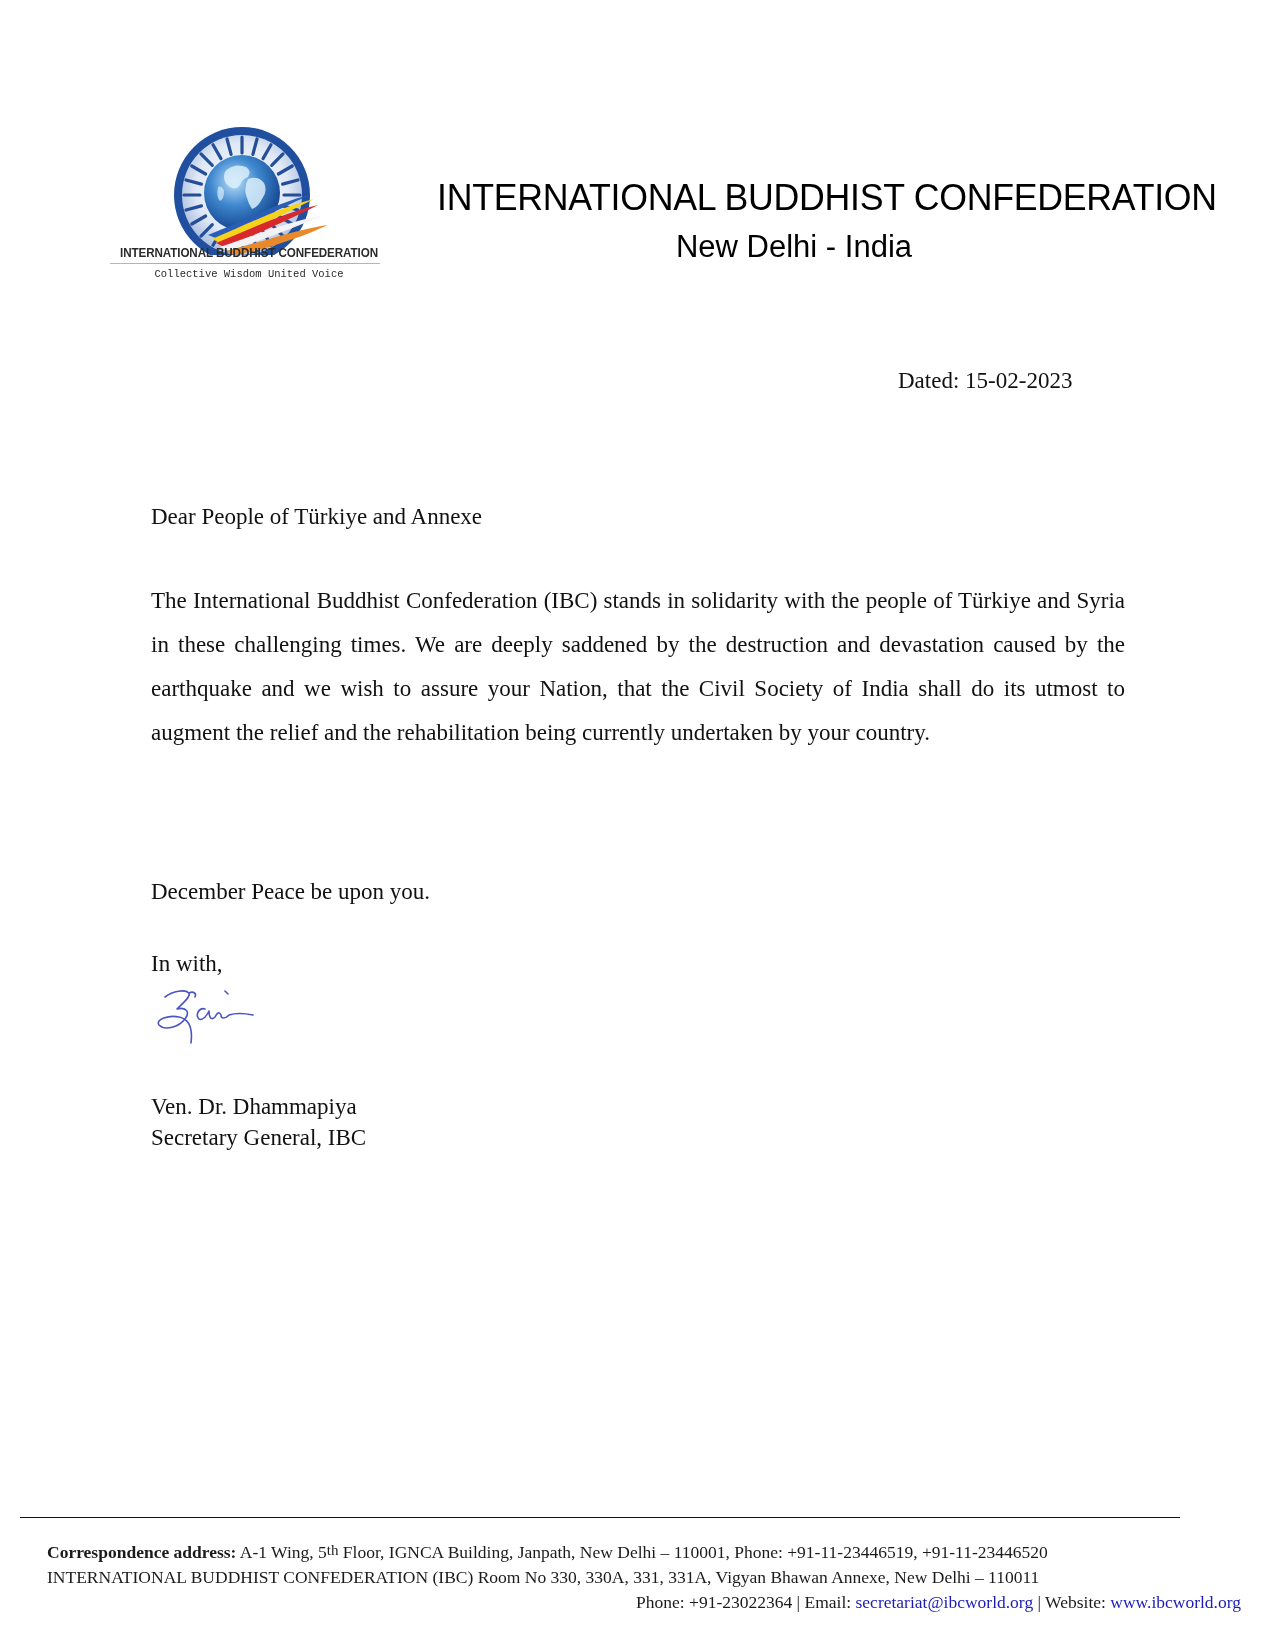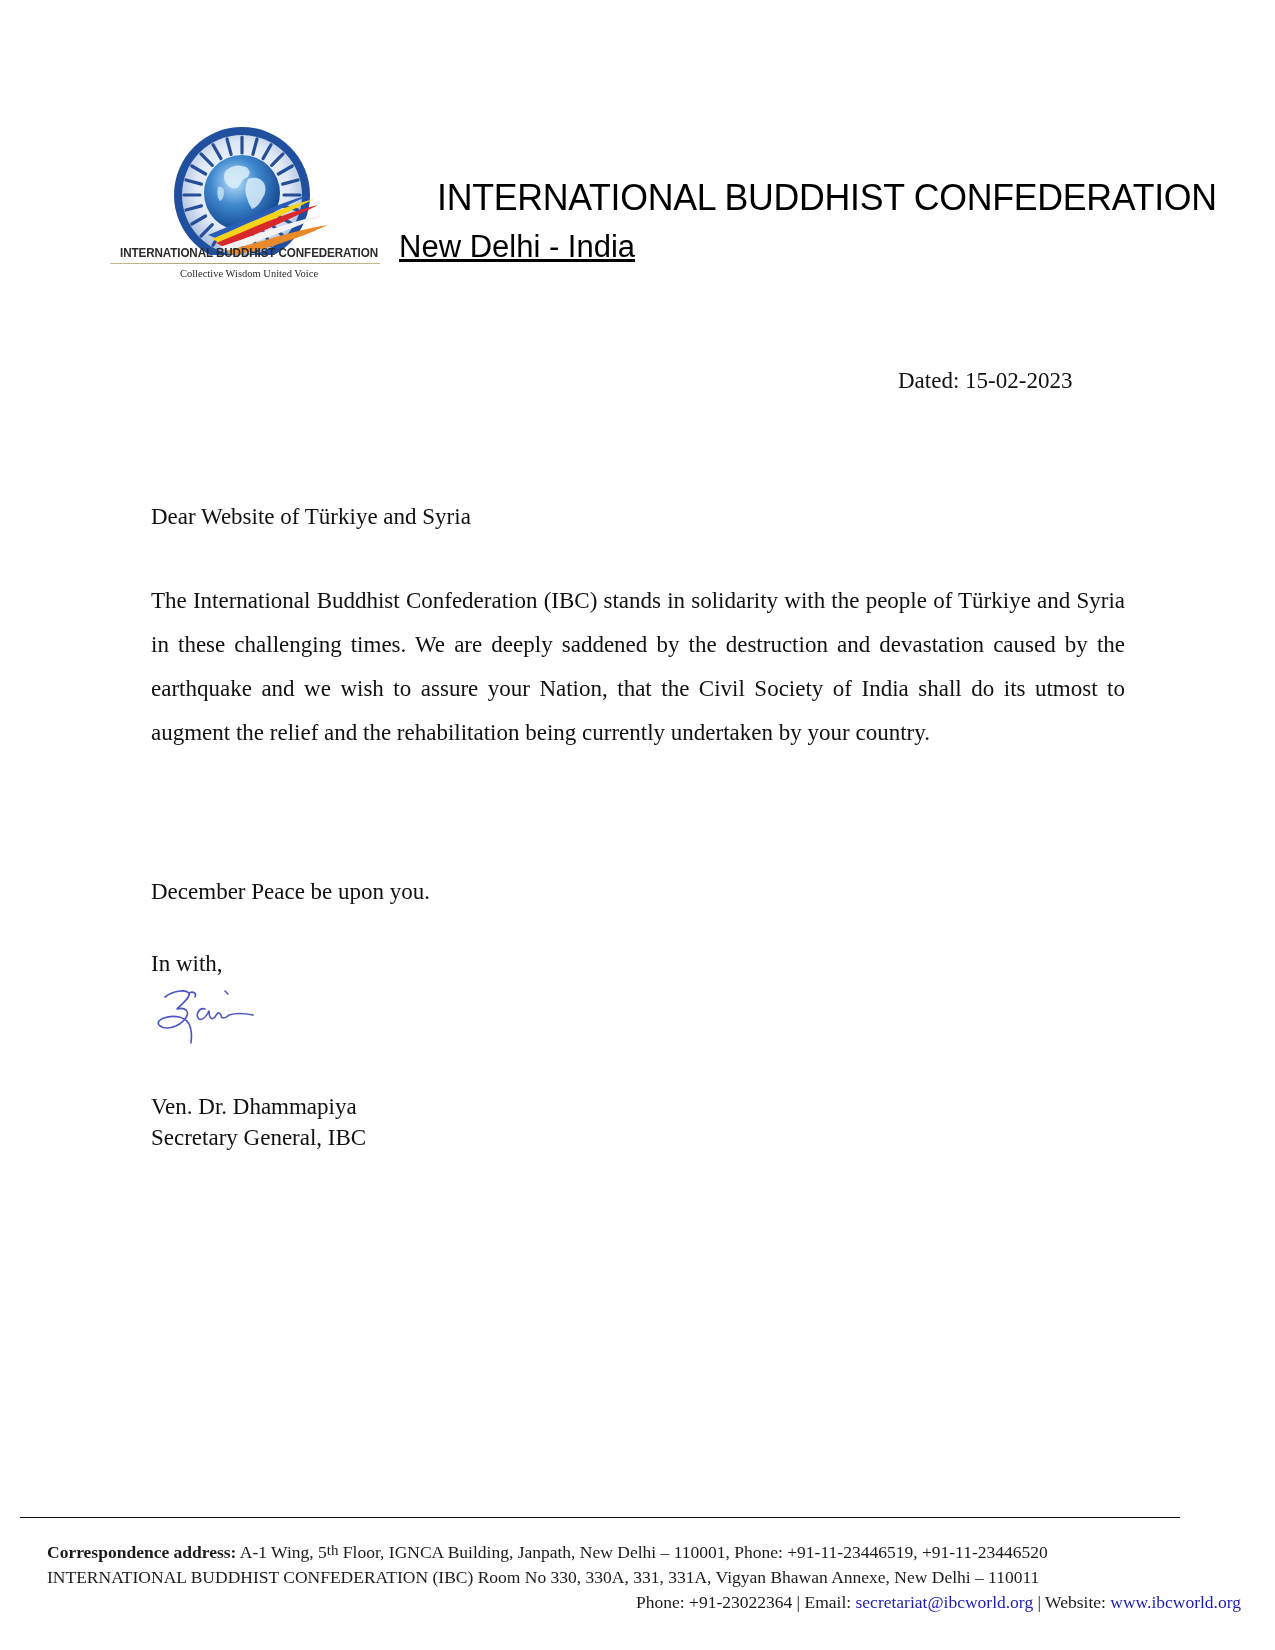--- a/index.html
+++ b/index.html
@@ -10,27 +10,27 @@
 
   
   #logo { left:100px; top:95px; width:300px; height:195px; }
   #logo svg { position:absolute; left:0; top:0; }
   #logo-name { position:absolute; left:8px; top:151px; width:282px; text-align:center;
     font-family:"Liberation Sans","DejaVu Sans",sans-serif; font-weight:bold; font-size:12.4px;
     letter-spacing:-0.1px; color:#2a2a2a; transform:scaleX(0.94); transform-origin:center; white-space:nowrap; }
   #logo-rule { position:absolute; left:10px; top:168px; width:270px; height:1px;
     background:linear-gradient(90deg, #c9b98a, #a99a6e 50%, #c9b98a); }
   #logo-tagline { position:absolute; left:8px; top:173px; width:282px; text-align:center;
-    font-family:Liberation Serif, serif; font-size:10.5px; color:#2a2a2a; white-space:nowrap; }
+    font-family:Liberation Mono, monospace; font-size:10.5px; color:#2a2a2a; white-space:nowrap; }
 
   
   #org-title { left:437px; top:176px; width:790px; font-size:37px; line-height:44px; color:#000;
     white-space:nowrap; letter-spacing:-0.3px; transform:scaleX(0.965); transform-origin:left center; }
-  #org-subtitle { left:437px; top:227px; width:790px; text-align:left; font-size:31px; line-height:40px; color:#000;
-    white-space:nowrap; transform:translateX(-38px);text-decoration:underline; }
+  #org-subtitle { left:437px; top:227px; width:790px; text-align:center; font-size:31px; line-height:40px; color:#000;
+    white-space:nowrap; transform:translateX(-38px); }
 
   #date { left:898px; top:357px; font-size:23px; line-height:30px; color:#111; white-space:nowrap; }
 
   #salutation { left:151px; top:493px; font-size:23px; line-height:30px; white-space:nowrap; }
 
   #body-para { left:151px; top:570px; width:974px; font-size:23px; line-height:44px;
     text-align:justify; color:#111; }
 
   #closing-1 { left:151px; top:868px; font-size:23px; line-height:30px; white-space:nowrap; }
   #closing-2 { left:151px; top:940px; font-size:23px; line-height:30px; white-space:nowrap; }
@@ -114,21 +114,21 @@
   <div id="logo-name">INTERNATIONAL BUDDHIST CONFEDERATION</div>
   <div id="logo-rule"></div>
   <div id="logo-tagline">Collective Wisdom United Voice</div>
 </div>
 
 <div id="org-title" class="abs sans">INTERNATIONAL BUDDHIST CONFEDERATION</div>
 <div id="org-subtitle" class="abs sans">New Delhi - India</div>
 
 <div id="date" class="abs serif">Dated: 15-02-2023</div>
 
-<div id="salutation" class="abs serif">Dear Website of Türkiye and Syria</div>
+<div id="salutation" class="abs serif">Dear People of Türkiye and Annexe</div>
 <div id="body-para" class="abs serif">The International Buddhist Confederation (IBC) stands in solidarity with the people of Türkiye and Syria in these challenging times. We are deeply saddened by the destruction and devastation caused by the earthquake and we wish to assure your Nation, that the Civil Society of India shall do its utmost to augment the relief and the rehabilitation being currently undertaken by your country.</div>
 <div id="closing-1" class="abs serif">December Peace be upon you.</div>
 <div id="closing-2" class="abs serif">In with,</div>
 
 <div id="signature" class="abs">
   <svg width="120" height="70" viewBox="0 0 120 70" fill="none" stroke="#4a55c4" stroke-width="1.6" stroke-linecap="round" stroke-linejoin="round">
     <path d="M10 12 C18 6, 30 4, 34 8 C36 12, 28 18, 22 24 C30 22, 36 26, 30 34 C24 42, 10 46, 4 40 C0 34, 14 30, 24 32 C34 34, 38 42, 36 58"></path>
     <path d="M34 8 C38 6, 42 8, 40 12"></path>
     <path d="M50 24 C44 22, 40 30, 44 34 C48 36, 52 30, 54 26 C54 32, 56 36, 60 32 C62 28, 64 26, 66 30 C66 34, 70 34, 74 30 C80 28, 88 28, 98 30"></path>
     <path d="M70 6 l3 3"></path>

